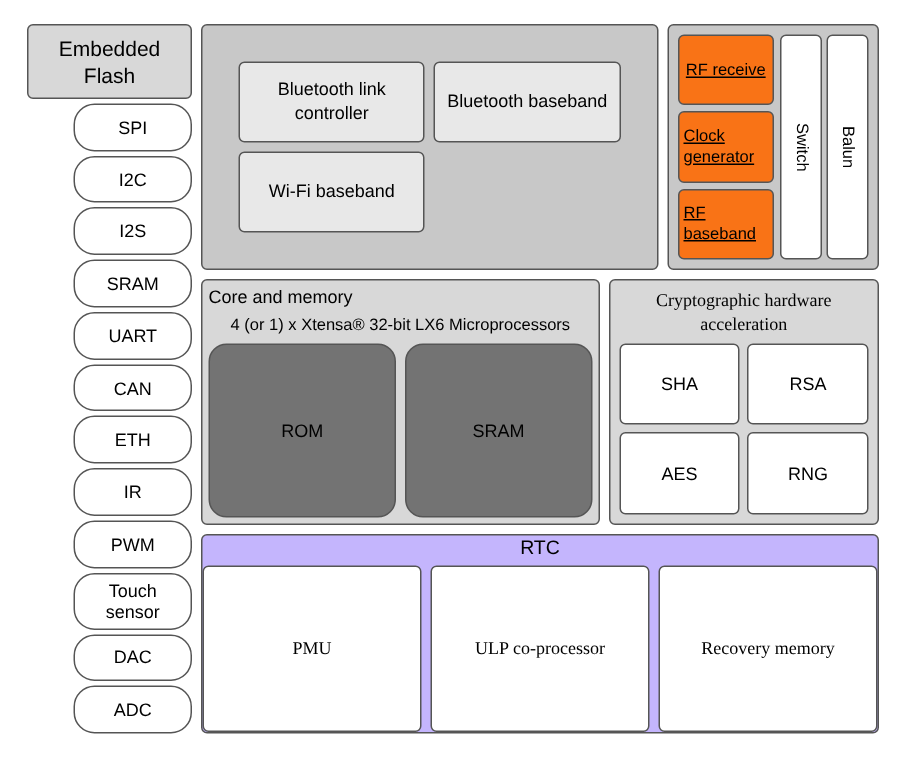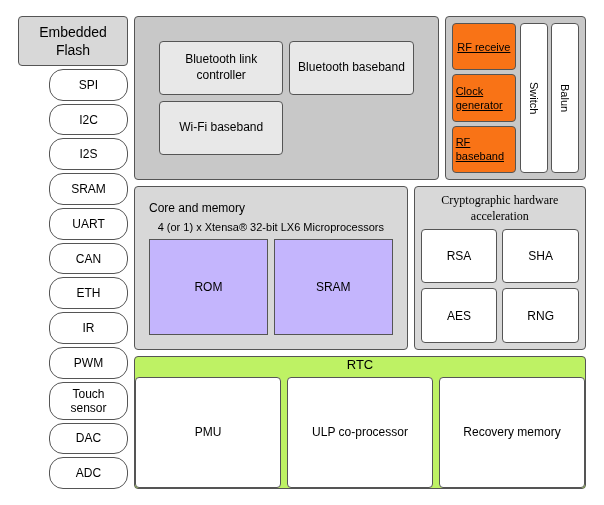--- a/index.html
+++ b/index.html
@@ -146,41 +146,41 @@
       gap: 6px;
       flex: 1.5;
     }
     .core-section {
       background: #d8d8d8;
       border: 1.5px solid #555;
       border-radius: 4px;
       flex: 2;
       display: flex;
       flex-direction: column;
-      padding: 14px;
+      padding: 4px;
       gap: 5px;
     }
     .core-label {
       font-size: 12px;
       text-align: left;
     }
     .core-desc {
       font-size: 11px;
       text-align: center;
       line-height: 1.3;
     }
     .core-chips {
       display: flex;
       gap: 6px;
       flex: 1;
     }
     .chip-block {
-      background: #c4b5fd;
-      border: 1.5px solid #555;
-      border-radius: 0;
+      background: #737373;
+      border: 1.5px solid #555;
+      border-radius: 12px;
       flex: 1;
       display: flex;
       align-items: center;
       justify-content: center;
       font-size: 12px;
     }
     .crypto-section {
       background: #d8d8d8;
       border: 1.5px solid #555;
       border-radius: 4px;
@@ -206,37 +206,38 @@
       background: #fff;
       border: 1.5px solid #555;
       border-radius: 4px;
       display: flex;
       align-items: center;
       justify-content: center;
       font-size: 12px;
     }
     
     .rtc-section {
-      background: #bef264;
+      background: #c4b5fd;
       border: 1.5px solid #555;
       border-radius: 4px;
       flex: 1.2;
       display: flex;
       flex-direction: column;
       padding: 0;
       gap: 5px;
     }
     .rtc-label {
       font-size: 13px;
       text-align: center;
     }
     .rtc-chips {
       display: flex;
       gap: 6px;
       flex: 1;
+      font-family: Liberation Serif, serif;
     }
     .rtc-chip {
       background: #fff;
       border: 1.5px solid #555;
       border-radius: 4px;
       flex: 1;
       display: flex;
       align-items: center;
       justify-content: center;
       text-align: center;
@@ -296,22 +297,22 @@
         <div class="core-desc">4 (or 1) x Xtensa® 32-bit LX6 Microprocessors</div>
         <div class="core-chips">
           <div class="chip-block">ROM</div>
           <div class="chip-block">SRAM</div>
         </div>
       </div>
 
       <div class="crypto-section">
         <div class="crypto-label">Cryptographic hardware acceleration</div>
         <div class="crypto-chips">
+          <div class="crypto-chip">SHA</div>
           <div class="crypto-chip">RSA</div>
-          <div class="crypto-chip">SHA</div>
           <div class="crypto-chip">AES</div>
           <div class="crypto-chip">RNG</div>
         </div>
       </div>
     </div>
 
     <div class="rtc-section">
       <div class="rtc-label">RTC</div>
       <div class="rtc-chips">
         <div class="rtc-chip">PMU</div>

